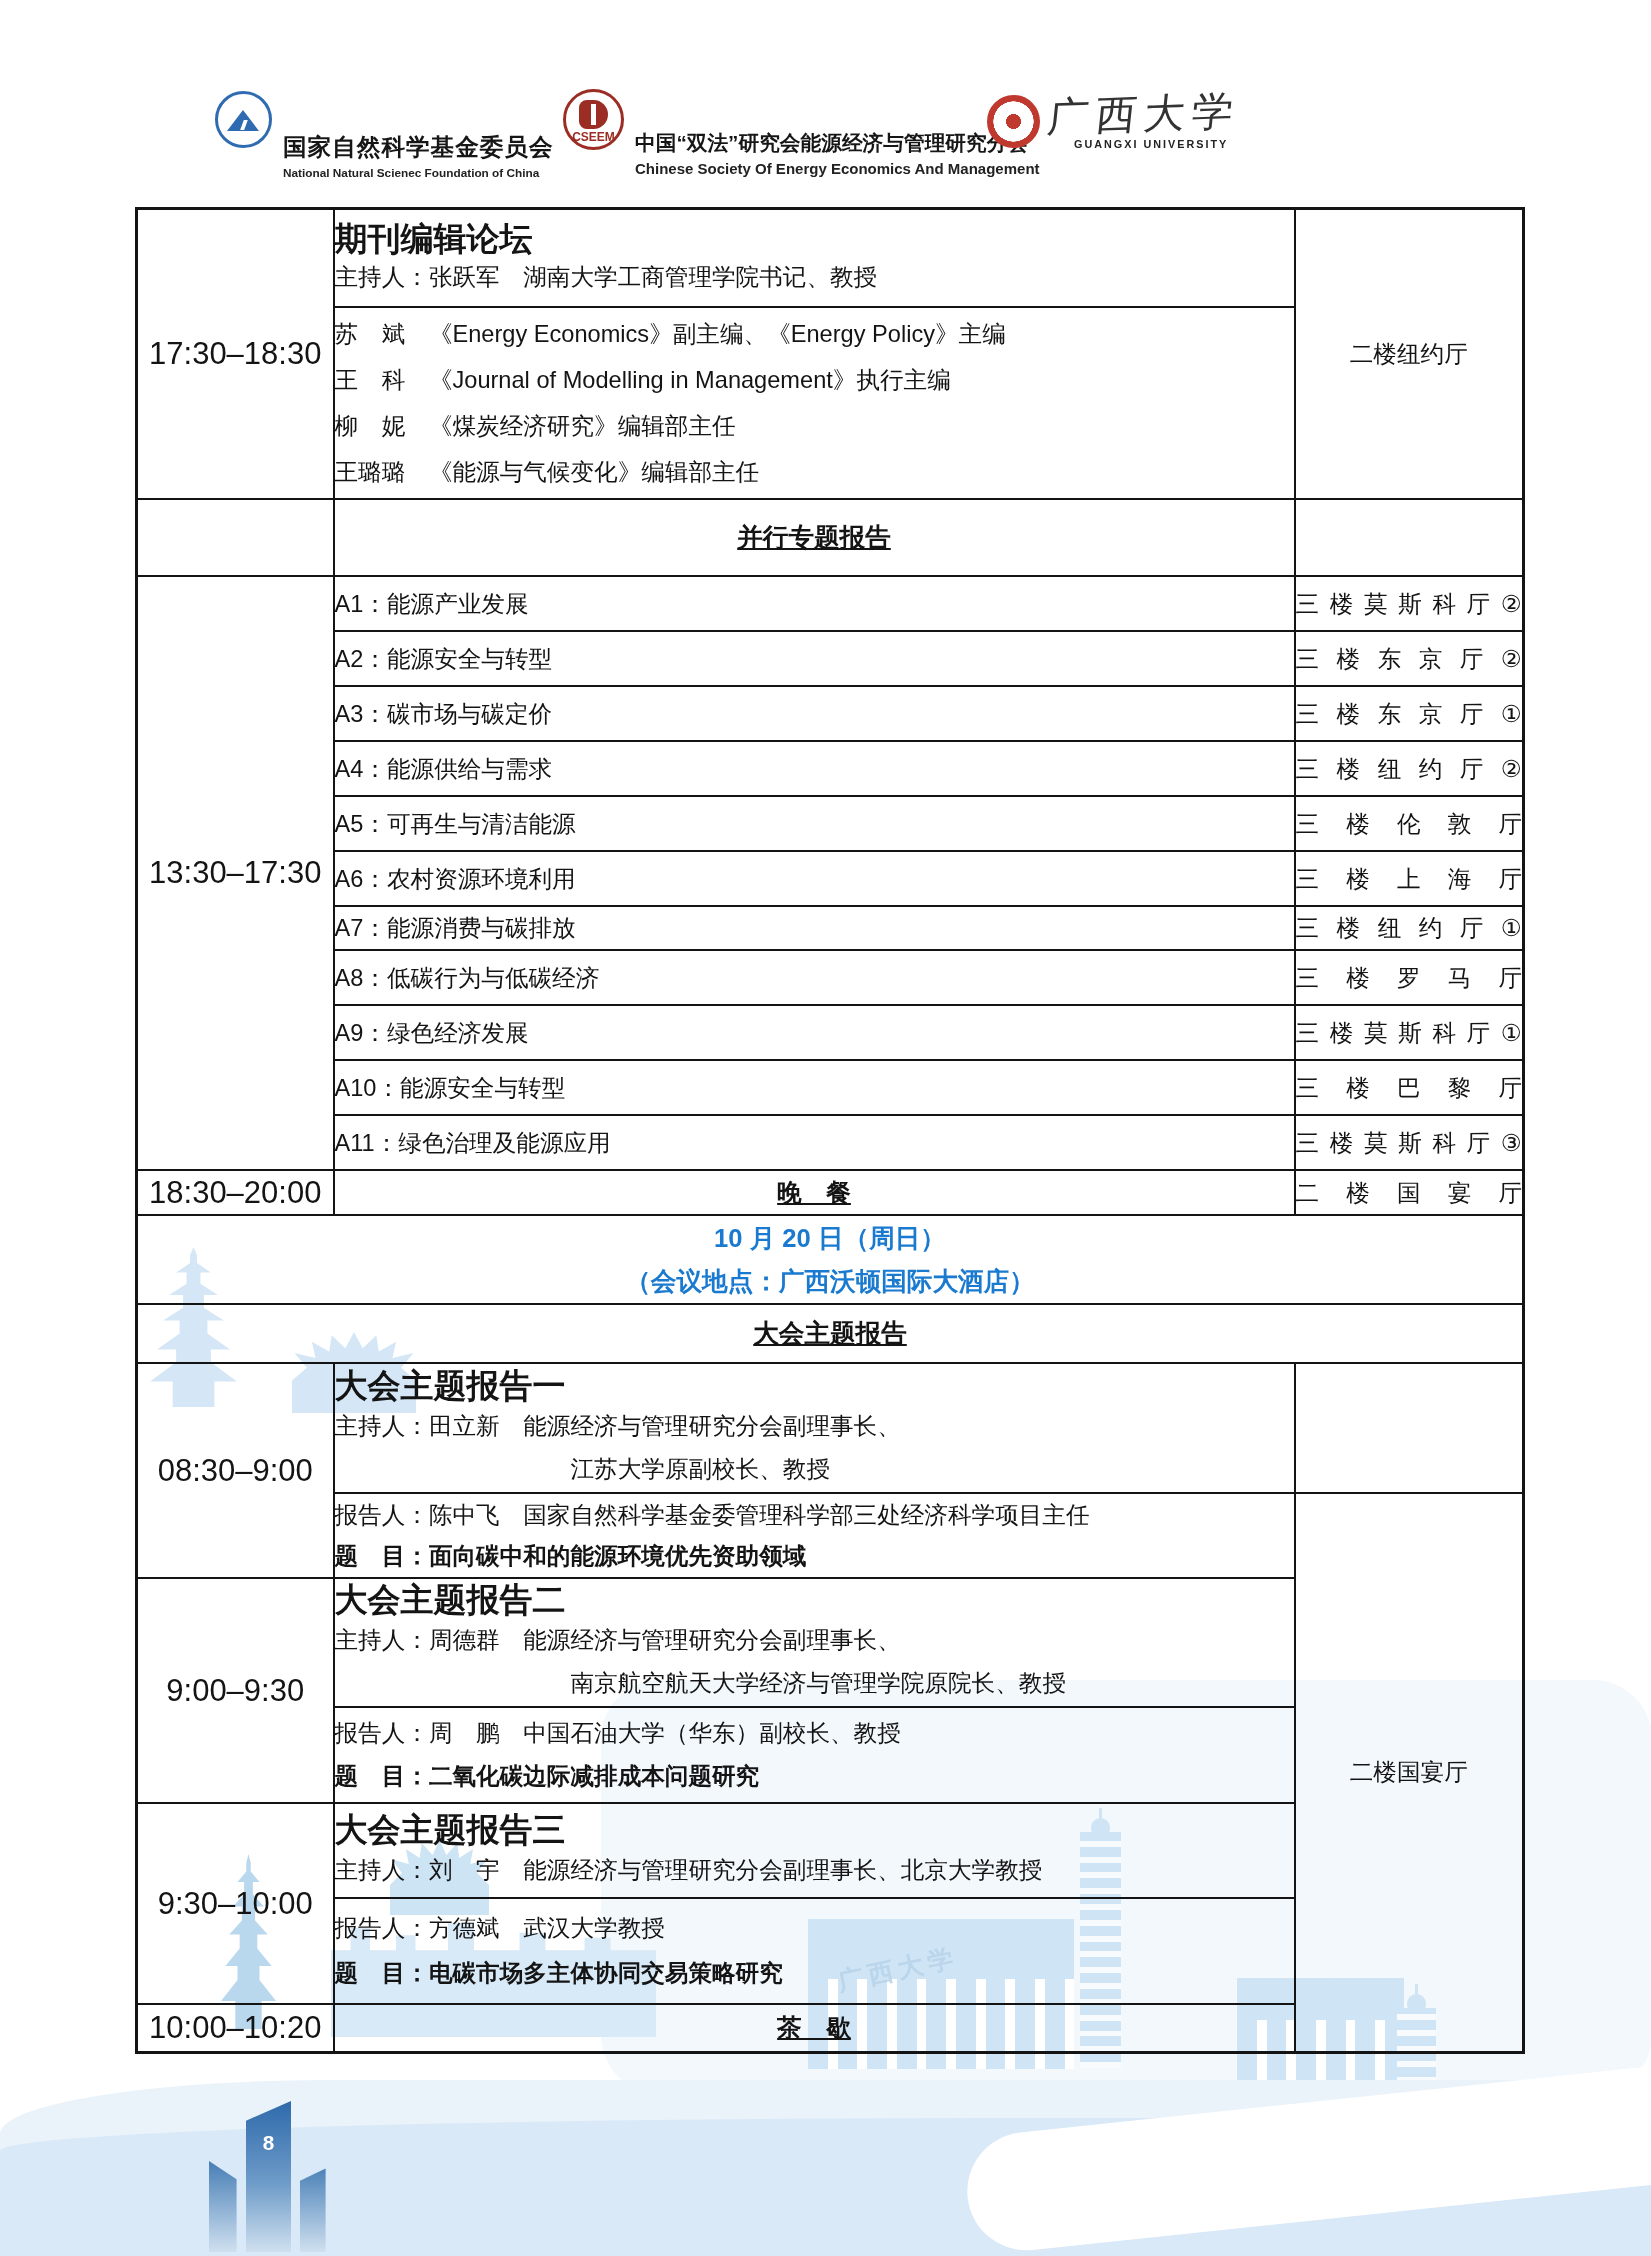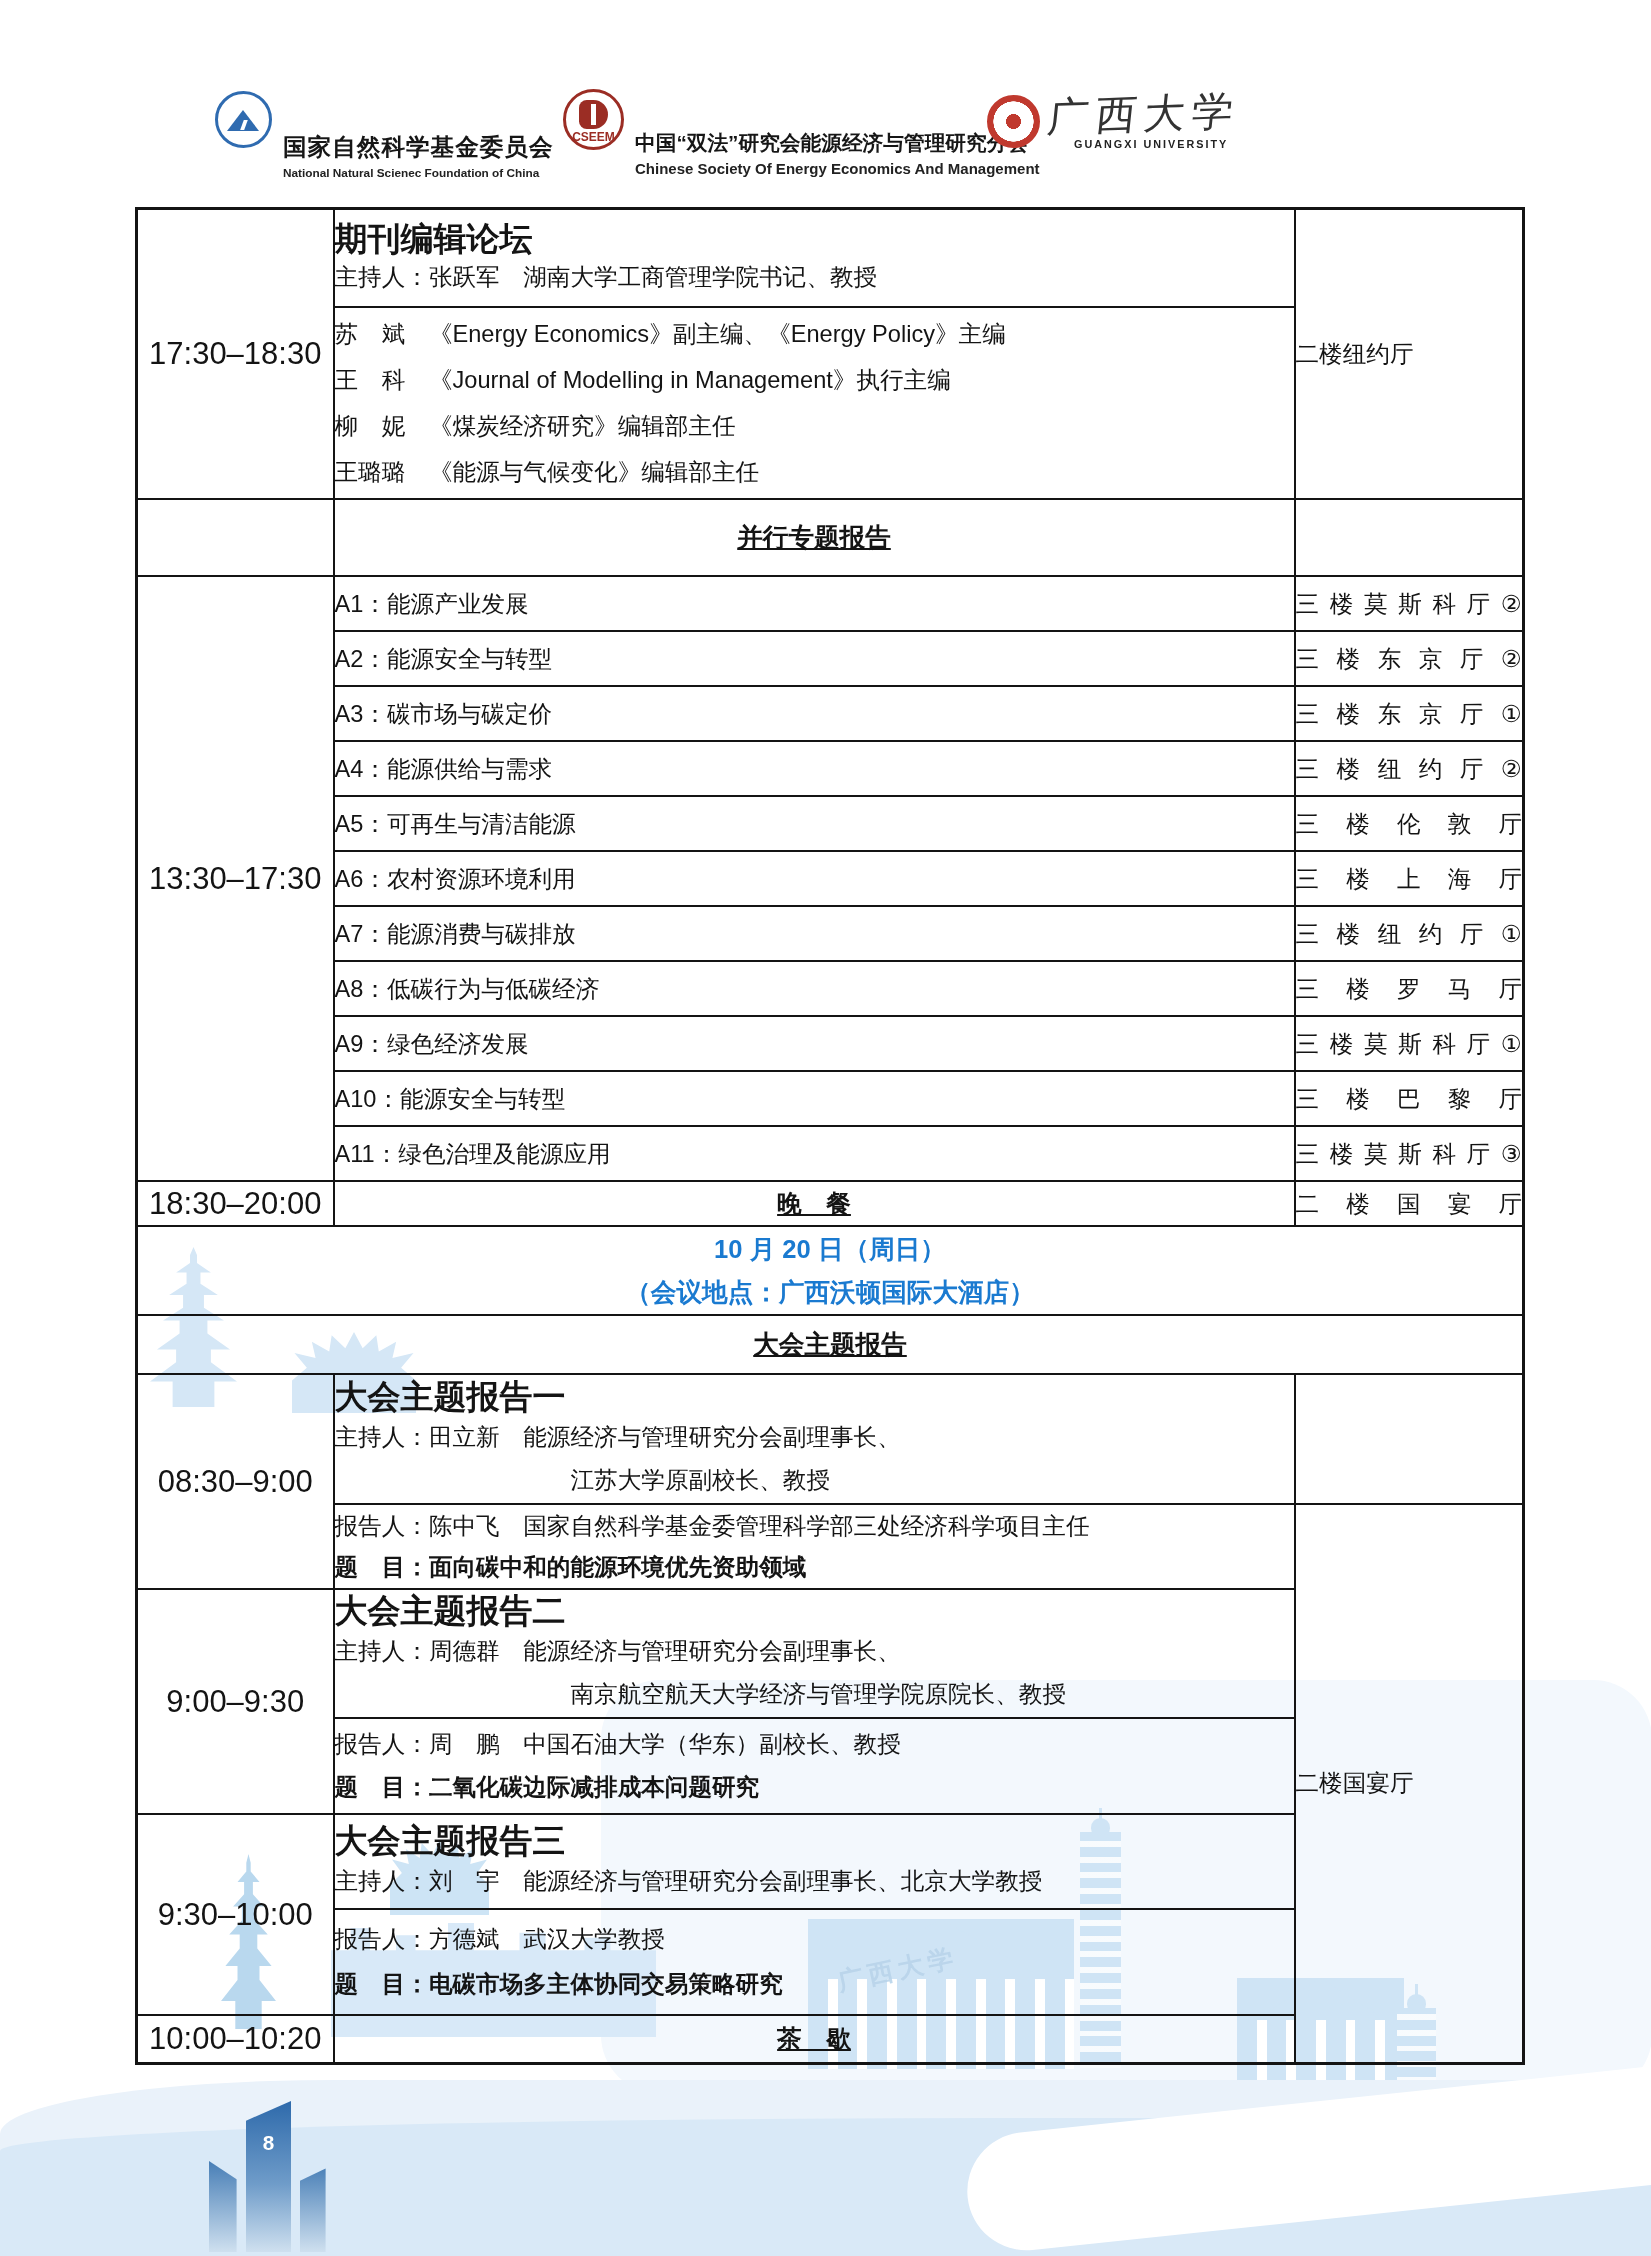--- a/index.html
+++ b/index.html
@@ -65,21 +65,21 @@
   table.sched { position:absolute; left:135px; top:207px; width:1387px; z-index:3;
     border-collapse:collapse; table-layout:fixed; border:3px solid #141414; }
   .sched td { border:2px solid #141414; vertical-align:middle; padding:0; background:transparent; }
   .t-time { text-align:center; font-size:31px; }
   .c-pad { padding:3.9px 9.9px 3.9px 15.8px; }
   .sec-title { font-weight:bold; font-size:33px; text-align:left; line-height:39px; }
   .line { font-size:23.6px; line-height:43px; white-space:nowrap; }
   .g-line { line-height:46px; }
   .indent2 { padding-left:236px; }
   .topic { font-weight:bold; }
-  .loc-c { font-size:23.6px; }
+  .loc-c { text-align:center; font-size:23.6px; }
   .loc-j { font-size:23.6px; padding:0 7.9px; text-align:justify; text-align-last:justify; }
   .a-label { font-size:23.6px; padding-left:15.8px; }
   .head-cell { text-align:center; font-weight:bold; font-size:25.6px;text-decoration:underline; }
   .banner-cell { background:#dee9f7; text-align:center; color:#1a7ad0; font-weight:bold; font-size:25.6px;border-radius:20px; }
   .banner-cell .bl { line-height:43px; }
 </style>
 </head>
 <body>
 
 <div class="page">
@@ -184,21 +184,21 @@
       <td class="loc-j">三楼纽约厅②</td>
     </tr>
     <tr style="height:55px">
       <td class="a-label">A5：可再生与清洁能源</td>
       <td class="loc-j">三楼伦敦厅</td>
     </tr>
     <tr style="height:55px">
       <td class="a-label">A6：农村资源环境利用</td>
       <td class="loc-j">三楼上海厅</td>
     </tr>
-    <tr style="height:55px">
+    <tr style="height:44px">
       <td class="a-label">A7：能源消费与碳排放</td>
       <td class="loc-j">三楼纽约厅①</td>
     </tr>
     <tr style="height:55px">
       <td class="a-label">A8：低碳行为与低碳经济</td>
       <td class="loc-j">三楼罗马厅</td>
     </tr>
     <tr style="height:55px">
       <td class="a-label">A9：绿色经济发展</td>
       <td class="loc-j">三楼莫斯科厅①</td>

